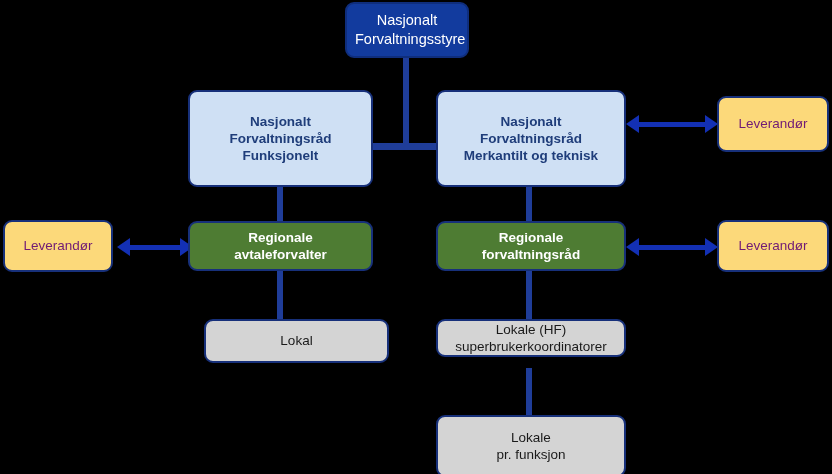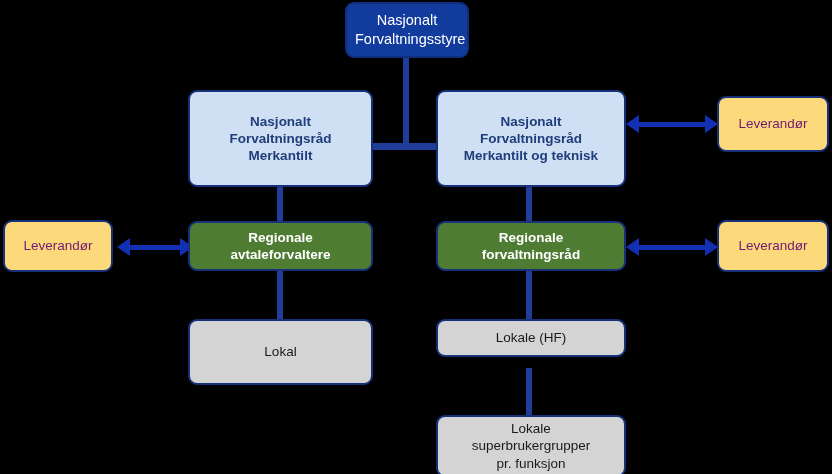--- a/index.html
+++ b/index.html
@@ -132,42 +132,42 @@
     <div class="lines">
       <span>Nasjonalt</span>
       <span>Forvaltningsstyre</span>
     </div>
   </div>
 
   <div class="node node--lightblue" style="left:188px; top:90px; width:185px; height:97px;">
     <div class="lines">
       <span>Nasjonalt</span>
       <span>Forvaltningsråd</span>
-      <span>Merkantilt</span>
+      <span>Funksjonelt</span>
     </div>
   </div>
 
   <div class="node node--lightblue" style="left:436px; top:90px; width:190px; height:97px;">
     <div class="lines">
       <span>Nasjonalt</span>
       <span>Forvaltningsråd</span>
       <span>Merkantilt og teknisk</span>
     </div>
   </div>
 
   <div class="node node--yellow" style="left:717px; top:96px; width:112px; height:56px;">
     <div class="lines">
       <span>Leverandør</span>
     </div>
   </div>
 
   <div class="node node--green" style="left:188px; top:221px; width:185px; height:50px;">
     <div class="lines">
       <span>Regionale</span>
-      <span>avtaleforvaltere</span>
+      <span>avtaleforvalter</span>
     </div>
   </div>
 
   <div class="node node--green" style="left:436px; top:221px; width:190px; height:50px;">
     <div class="lines">
       <span>Regionale</span>
       <span>forvaltningsråd</span>
     </div>
   </div>
 
@@ -176,33 +176,33 @@
       <span>Leverandør</span>
     </div>
   </div>
 
   <div class="node node--yellow" style="left:717px; top:220px; width:112px; height:52px;">
     <div class="lines">
       <span>Leverandør</span>
     </div>
   </div>
 
-  <div class="node node--grey" style="left:188px; top:319px; width:185px; height:66px;">
+  <div class="node node--grey" style="left:204px; top:319px; width:185px; height:44px;">
     <div class="lines">
       <span>Lokal</span>
     </div>
   </div>
 
   <div class="node node--grey" style="left:436px; top:319px; width:190px; height:38px;">
     <div class="lines">
       <span>Lokale (HF)</span>
+      <span>superbrukerkoordinatorer</span>
     </div>
   </div>
 
   <div class="node node--grey" style="left:436px; top:415px; width:190px; height:62px;">
     <div class="lines">
       <span>Lokale</span>
-      <span>superbrukergrupper</span>
       <span>pr. funksjon</span>
     </div>
   </div>
 
 </div>
 
 </body></html>

